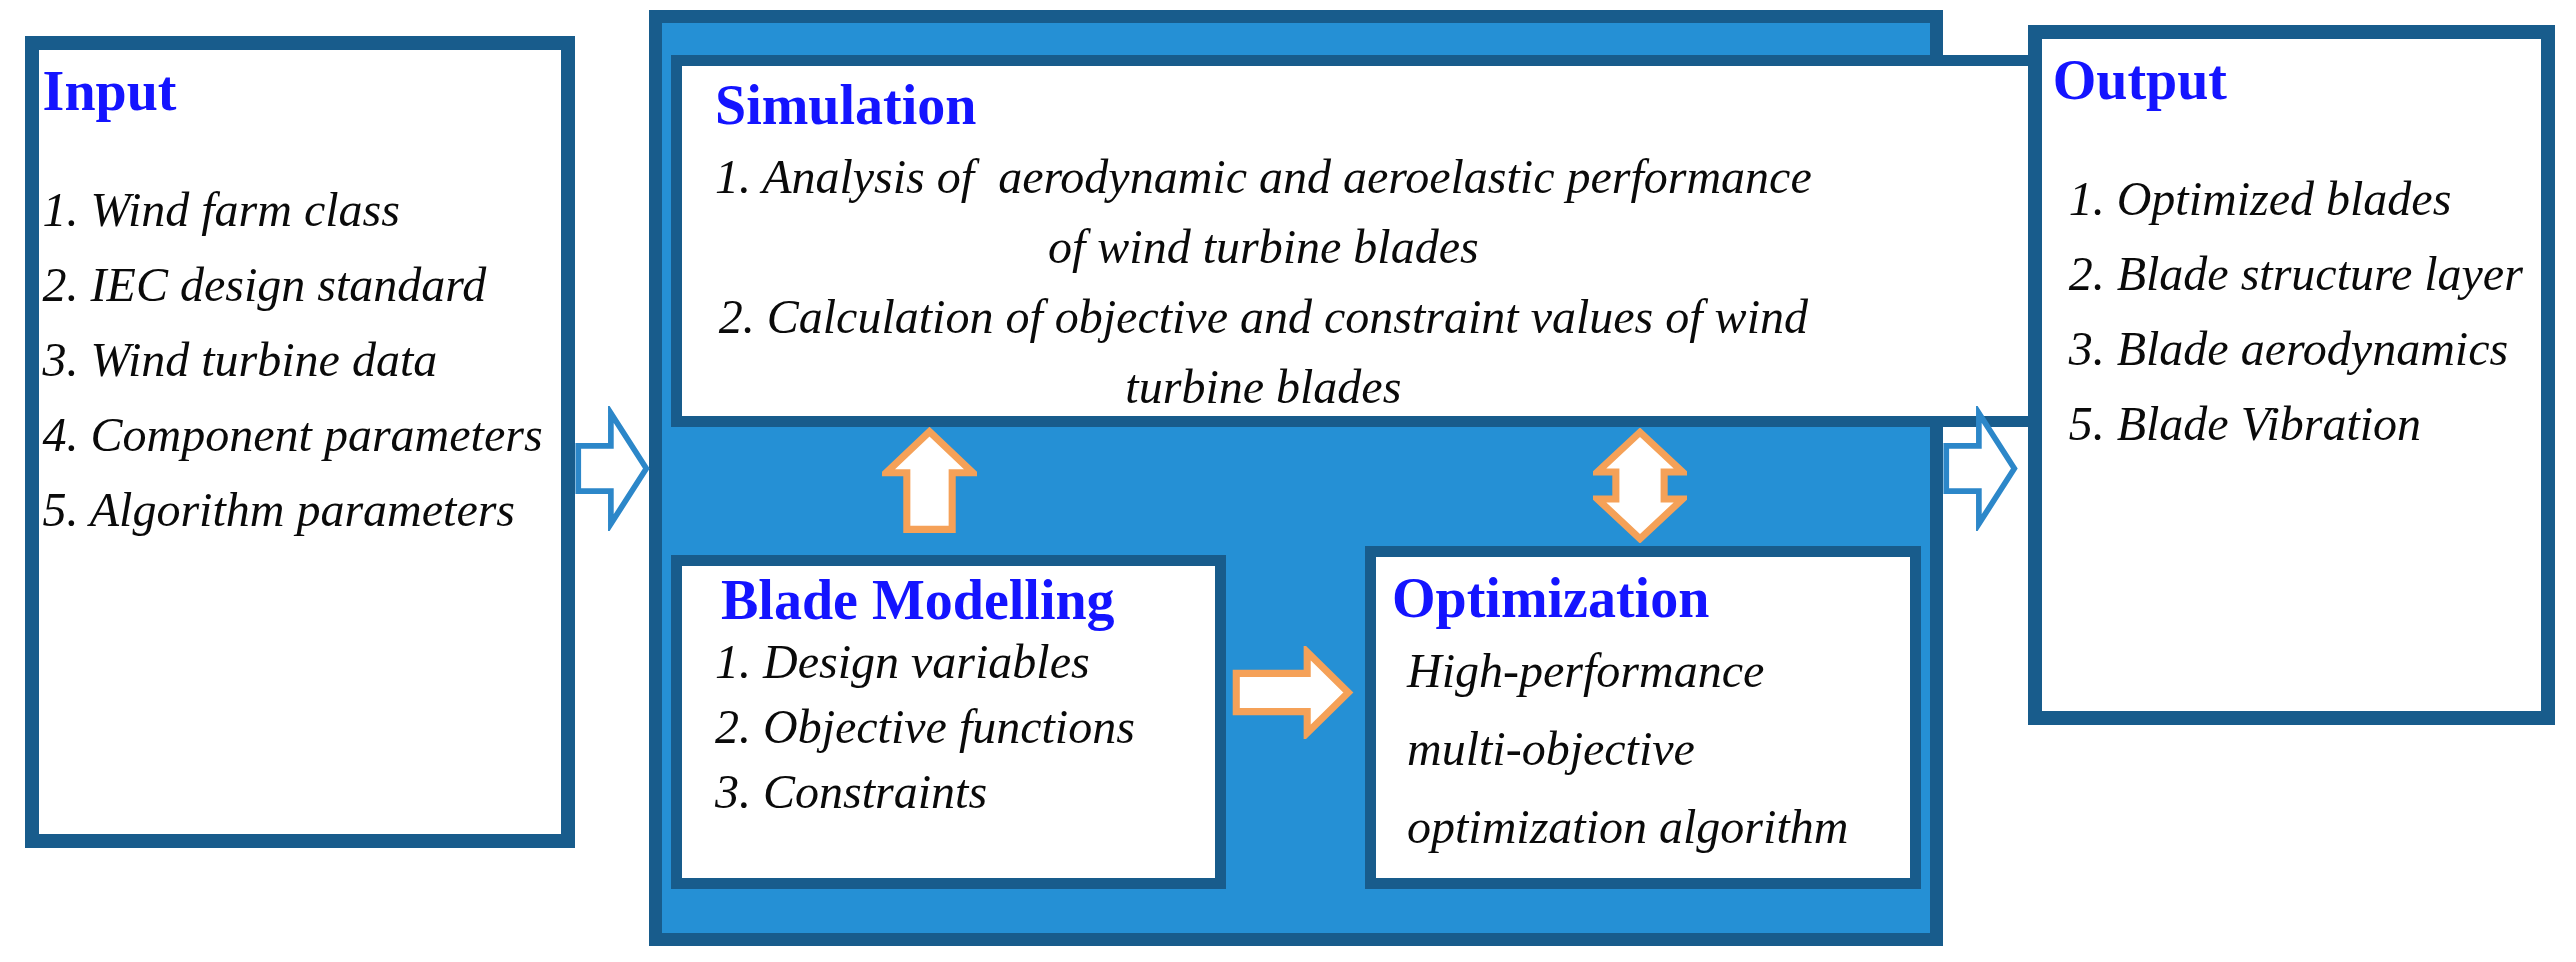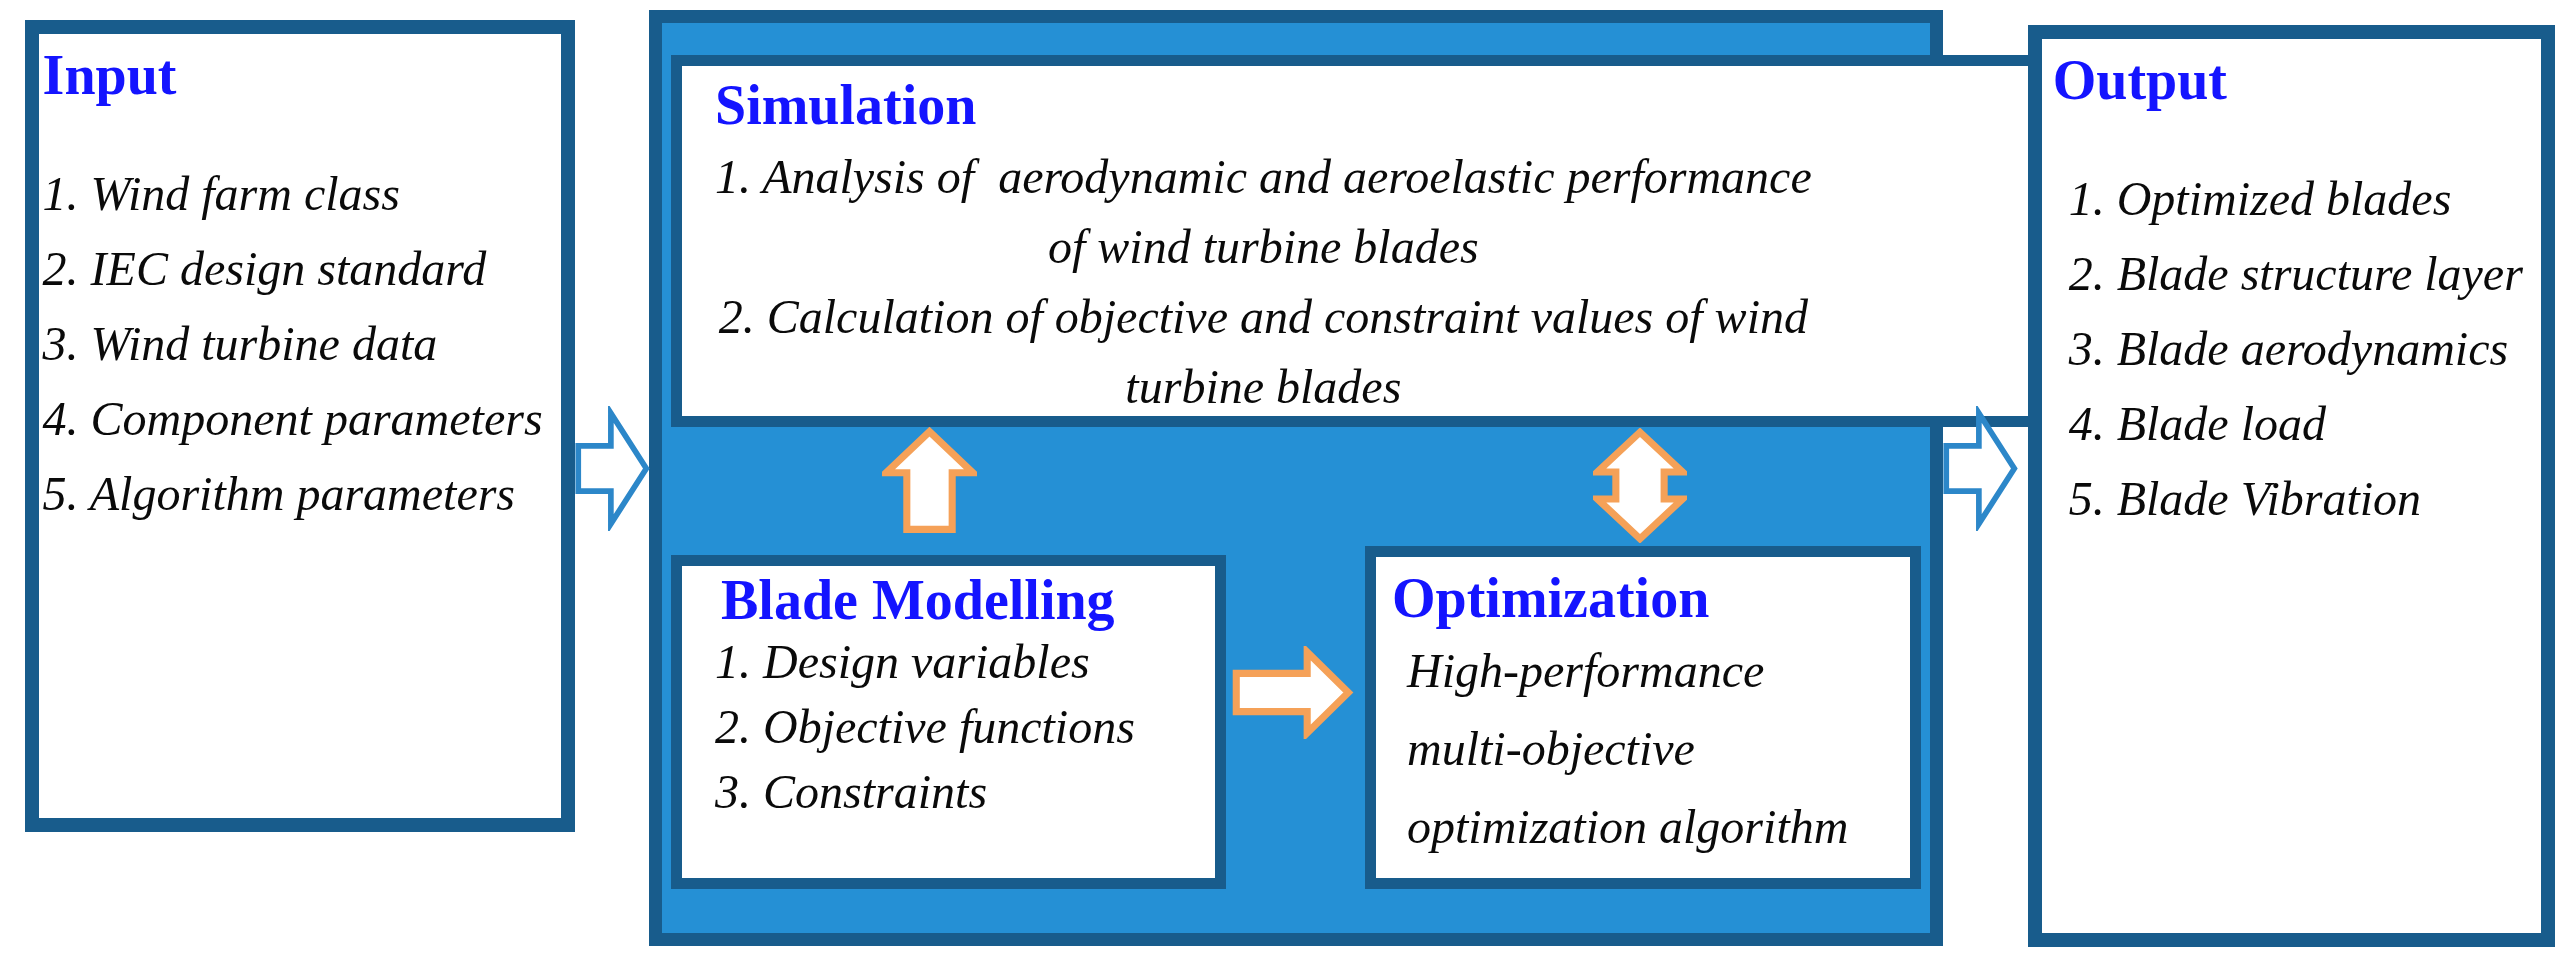--- a/index.html
+++ b/index.html
@@ -46,25 +46,25 @@
   .li{white-space:pre;}
   .list-105 .li{line-height:75px;}
   .list-98 .li{line-height:70px;text-align:center;}
   .list-92 .li{line-height:65px;}
   .list-110 .li{line-height:78px;}
   .arrow{position:absolute;}
   .arrow-blue-shape{fill:var(--c-arrow-fill);stroke:var(--c-arrow-blue);stroke-width:8;}
   .arrow-orange-shape{fill:var(--c-arrow-fill);stroke:var(--c-arrow-orange);stroke-width:10;}
 
   
-  .p-input{left:25px;top:20px;width:550px;height:812px;}
+  .p-input{left:25px;top:36px;width:550px;height:812px;}
   .p-input .heading{left:3.6px;top:13px;}
   .p-input .list{left:3.6px;top:122px;}
   
-  .p-output{left:2028px;top:25px;width:527px;height:922px;}
+  .p-output{left:2028px;top:25px;width:527px;height:700px;}
   .p-output .heading{left:10.7px;top:13px;}
   .p-output .list{left:10.7px;top:122px;margin-left:16px;}
   
   .p-sim{left:671px;top:55px;width:1504px;height:372px;}
   .p-sim .heading{left:33px;top:10.7px;}
   .p-sim .list{left:33px;top:76px;}
   
   .p-blade{left:671px;top:555px;width:555px;height:334px;}
   .p-blade .heading{left:20px;top:6.4px;margin-left:19px;}
   .p-blade .list{left:33px;top:63px;}
@@ -118,21 +118,20 @@
       <div class="li">optimization algorithm</div>
     </div>
   </section>
 
   <section class="panel p-output">
     <div class="heading">Output</div>
     <div class="bodytext list list-105">
       <div class="li">1. Optimized blades</div>
       <div class="li">2. Blade structure layer</div>
       <div class="li">3. Blade aerodynamics</div>
-      <div class="li">4. Blade load</div>
       <div class="li">5. Blade Vibration</div>
     </div>
   </section>
 
   <svg class="arrow" style="left:574px;top:406px;" width="78" height="125" viewBox="0 0 110 176" aria-hidden="true">
     <polygon class="arrow-blue-shape" points="6,56 52,56 52,10 102,88 52,166 52,120 6,120"></polygon>
   </svg>
 
   <svg class="arrow" style="left:1942px;top:406px;" width="78" height="125" viewBox="0 0 110 176" aria-hidden="true">
     <polygon class="arrow-blue-shape" points="6,56 52,56 52,10 102,88 52,166 52,120 6,120"></polygon>

